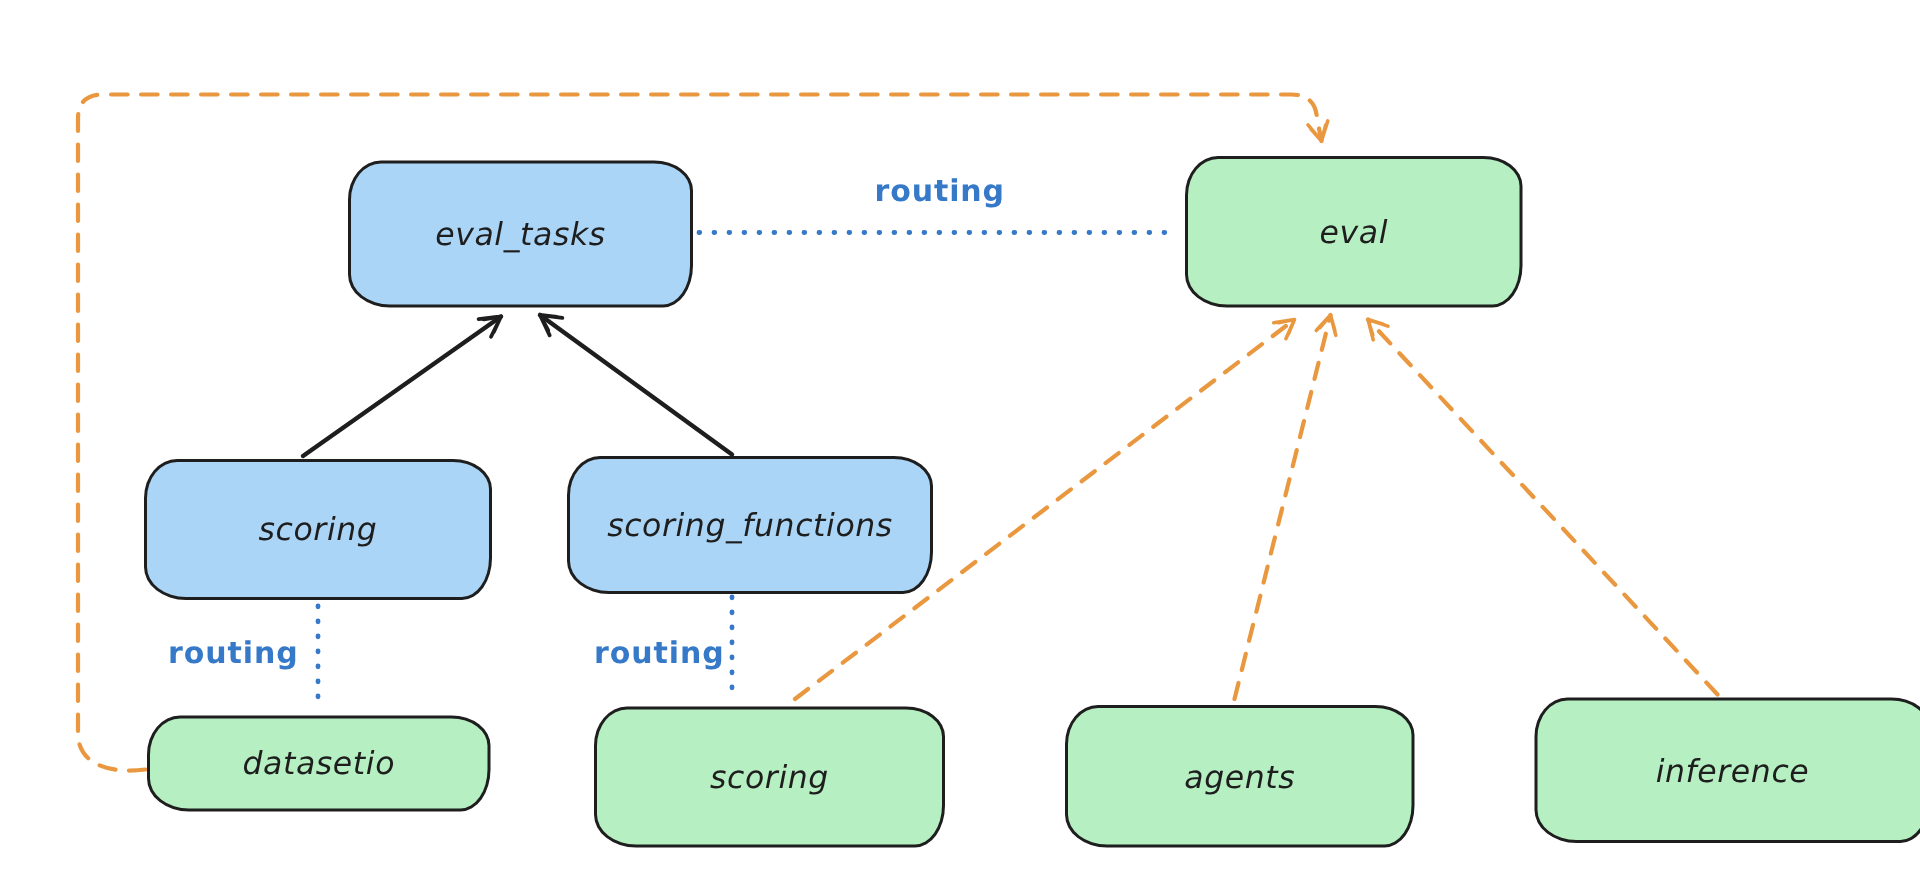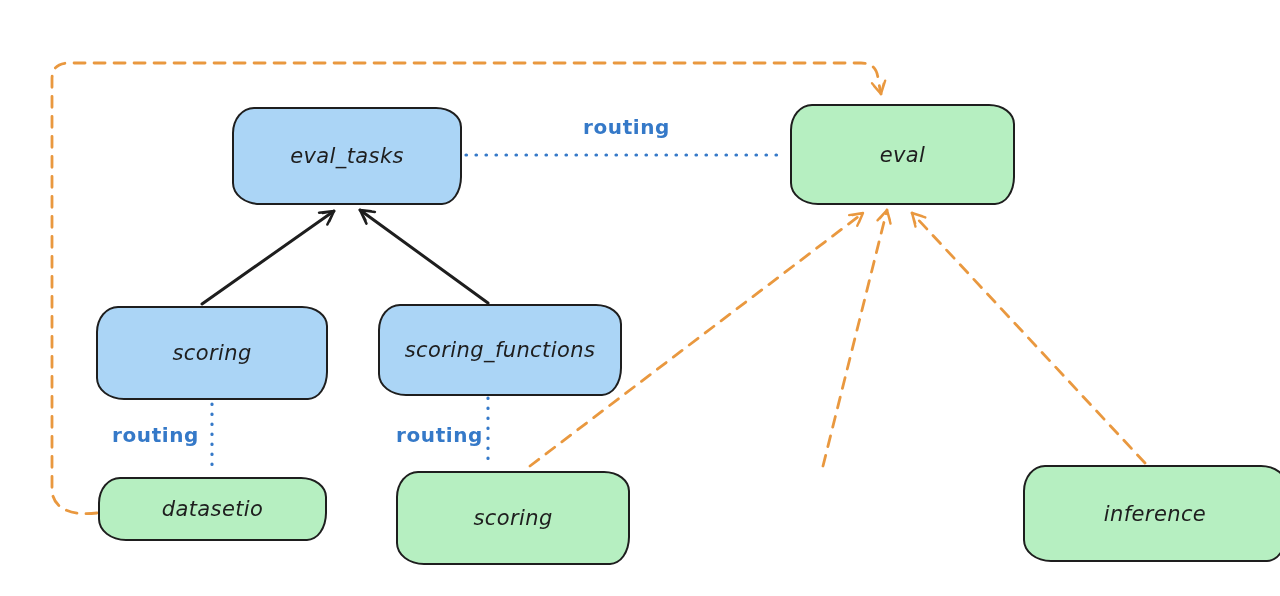--- a/index.html
+++ b/index.html
@@ -84,20 +84,23 @@
   </div>
 
   <div class="node green" style="left:98px; top:477px; width:229px; height:64px">
     <span>datasetio</span>
   </div>
 
   <div class="node green" style="left:396px; top:471px; width:234px; height:94px">
     <span>scoring</span>
   </div>
 
+  <div class="node green" style="left:710px; top:470px; width:233px; height:95px">
+    <span>agents</span>
+  </div>
 
   <div class="node green" style="left:1023px; top:465px; width:264px; height:97px">
     <span>inference</span>
   </div>
 
   <span class="edge-label" style="left:565px; top:115px; width:105px">routing</span>
   <span class="edge-label" style="left:112px; top:423px; width:86px">routing</span>
   <span class="edge-label" style="left:396px; top:423px; width:86px">routing</span>
 
 </div>

